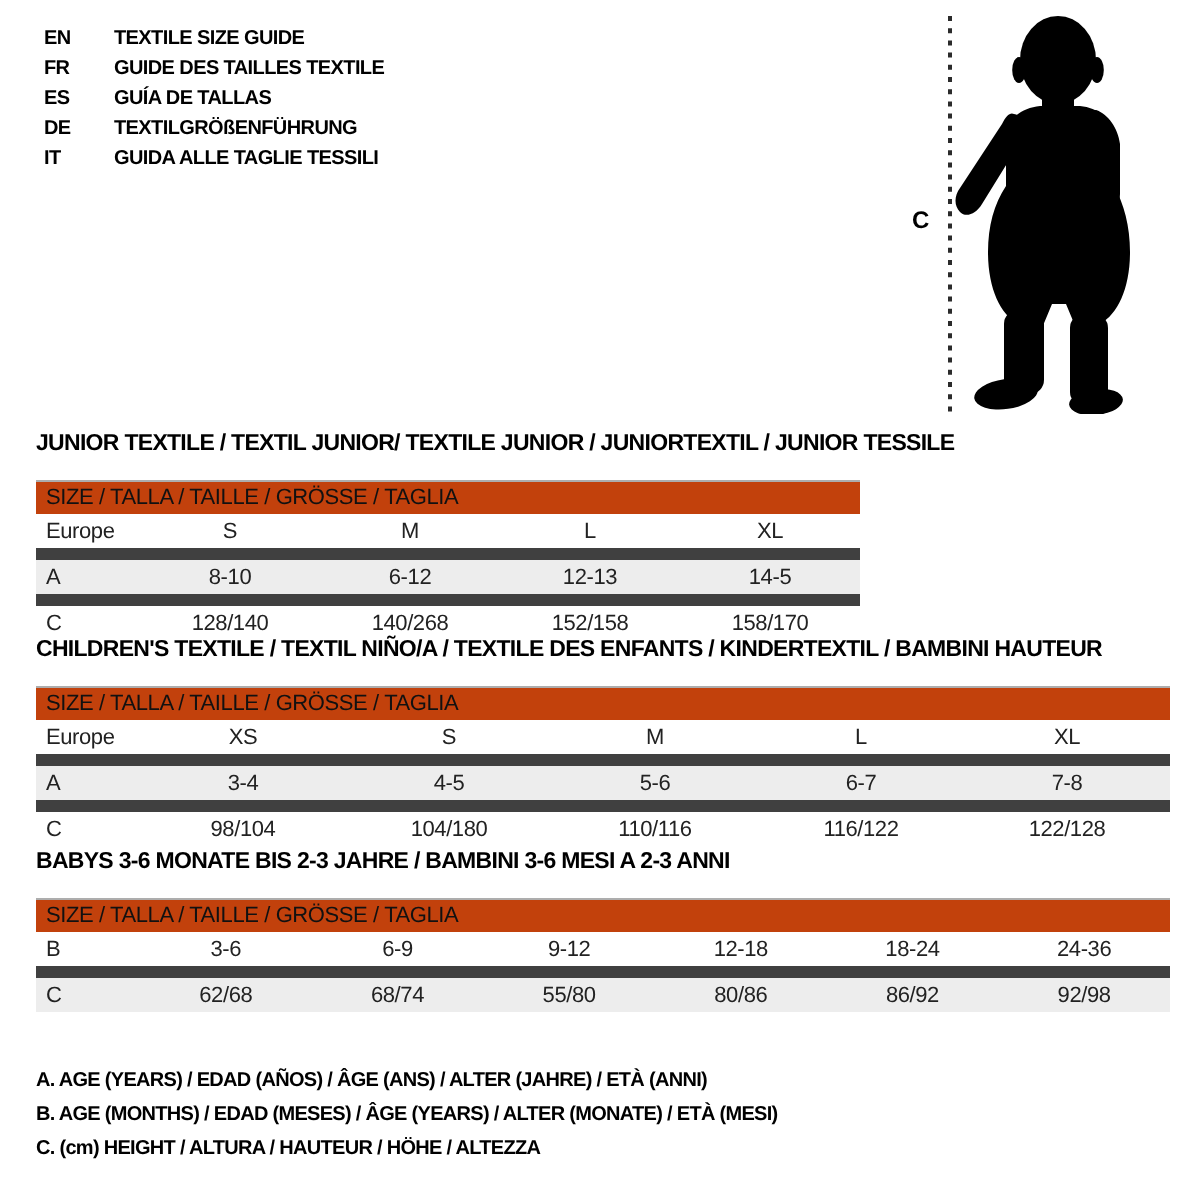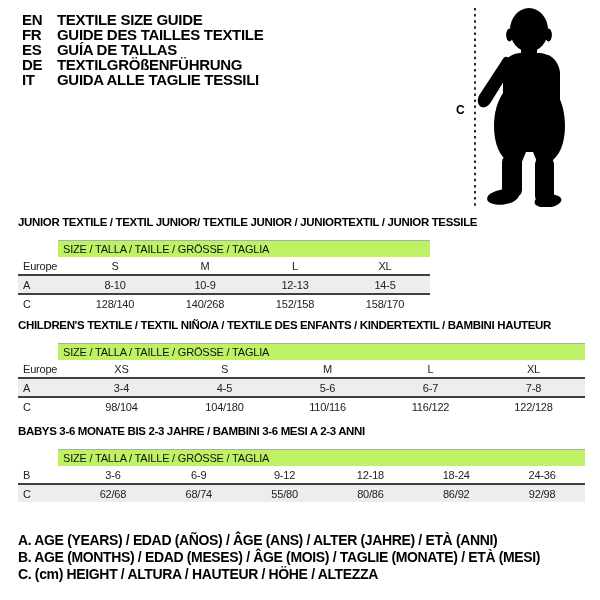--- a/index.html
+++ b/index.html
@@ -1,50 +1,50 @@
 <!DOCTYPE html>
 <html><head>
 <meta charset="utf-8">
 <style>
   html,body{margin:0;padding:0;background:#fff;}
   .canvas{position:relative;width:600px;height:600px;background:#ffffff;overflow:hidden;
           font-family:"Liberation Sans",sans-serif;color:#111;}
 
   
-  .lang-block{position:absolute;left:22px;top:12px;font-weight:bold;font-size:15px;
+  .lang-block{position:absolute;left:22px;top:12px;font-weight:bold;font-size:10px;
               line-height:15px;letter-spacing:-0.3px;color:#000;}
   .lang-row{display:flex;}
   .lang-code{width:35px;flex:0 0 35px;}
   .lang-label{white-space:nowrap;}
 
   
   .c-label{position:absolute;left:456px;top:103px;font-weight:bold;font-size:12px;color:#000;}
   svg.dash{position:absolute;left:473px;top:8px;}
   svg.baby{position:absolute;left:476px;top:5px;}
 
   
   .tbl-block{position:absolute;}
   .t1{left:18px;top:215px;width:412px;}
   .t2{left:18px;top:318px;width:567px;}
   .t3{left:18px;top:424px;width:567px;}
   .tbl-title{font-weight:bold;font-size:11.5px;line-height:14px;letter-spacing:-0.35px;
              color:#000;white-space:nowrap;}
   .tbl-title:empty{display:none;}
-  .size-header{margin-top:11px;height:16px;line-height:16px;background:#bef264;
+  .size-header{margin-top:11px;height:16px;line-height:16px;background:#c2410c;
                border-top:1px solid #adadad;font-size:11px;letter-spacing:-0.2px;
-               padding-left:5px;color:#111;margin-left:40px;}
+               padding-left:5px;color:#111;}
   table.size-table{border-collapse:collapse;table-layout:fixed;width:100%;
                    font-size:11px;letter-spacing:-0.2px;color:#222;}
   table.size-table td{height:17px;padding:0;text-align:center;vertical-align:middle;}
   table.size-table td:first-child{text-align:left;padding-left:5px;}
-  table.size-table tr:not(:last-child) td{border-bottom:2px solid #404040;}
+  table.size-table tr:not(:last-child) td{border-bottom:6px solid #404040;}
   table.size-table tr.stripe{background:#ededed;}
 
   
-  .footnotes{position:absolute;left:18px;top:532px;font-weight:bold;font-size:14px;
+  .footnotes{position:absolute;left:18px;top:532px;font-weight:bold;font-size:10px;
              line-height:17px;letter-spacing:-0.35px;color:#000;}
   .footnote{white-space:nowrap;}
 </style>
 </head>
 <body>
 
 <div class="canvas">
 
   <div class="lang-block">
     <div class="lang-row">
@@ -109,21 +109,21 @@
           <tr>
             <td>Europe</td>
             <td>S</td>
             <td>M</td>
             <td>L</td>
             <td>XL</td>
           </tr>
           <tr class="stripe">
             <td>A</td>
             <td>8-10</td>
-            <td>10-9</td>
+            <td>6-12</td>
             <td>12-13</td>
             <td>14-5</td>
           </tr>
           <tr>
             <td>C</td>
             <td>128/140</td>
             <td>140/268</td>
             <td>152/158</td>
             <td>158/170</td>
           </tr>
@@ -204,17 +204,17 @@
             <td>80/86</td>
             <td>86/92</td>
             <td>92/98</td>
           </tr>
         </tbody>
       </table>
   </section>
 
   <div class="footnotes">
     <div class="footnote">A. AGE (YEARS) / EDAD (AÑOS) / ÂGE (ANS) / ALTER (JAHRE) / ETÀ (ANNI)</div>
-    <div class="footnote">B. AGE (MONTHS) / EDAD (MESES) / ÂGE (MOIS) / TAGLIE (MONATE) / ETÀ (MESI)</div>
+    <div class="footnote">B. AGE (MONTHS) / EDAD (MESES) / ÂGE (YEARS) / ALTER (MONATE) / ETÀ (MESI)</div>
     <div class="footnote">C. (cm) HEIGHT / ALTURA / HAUTEUR / HÖHE / ALTEZZA</div>
   </div>
 
 </div>
 
 </body></html>

